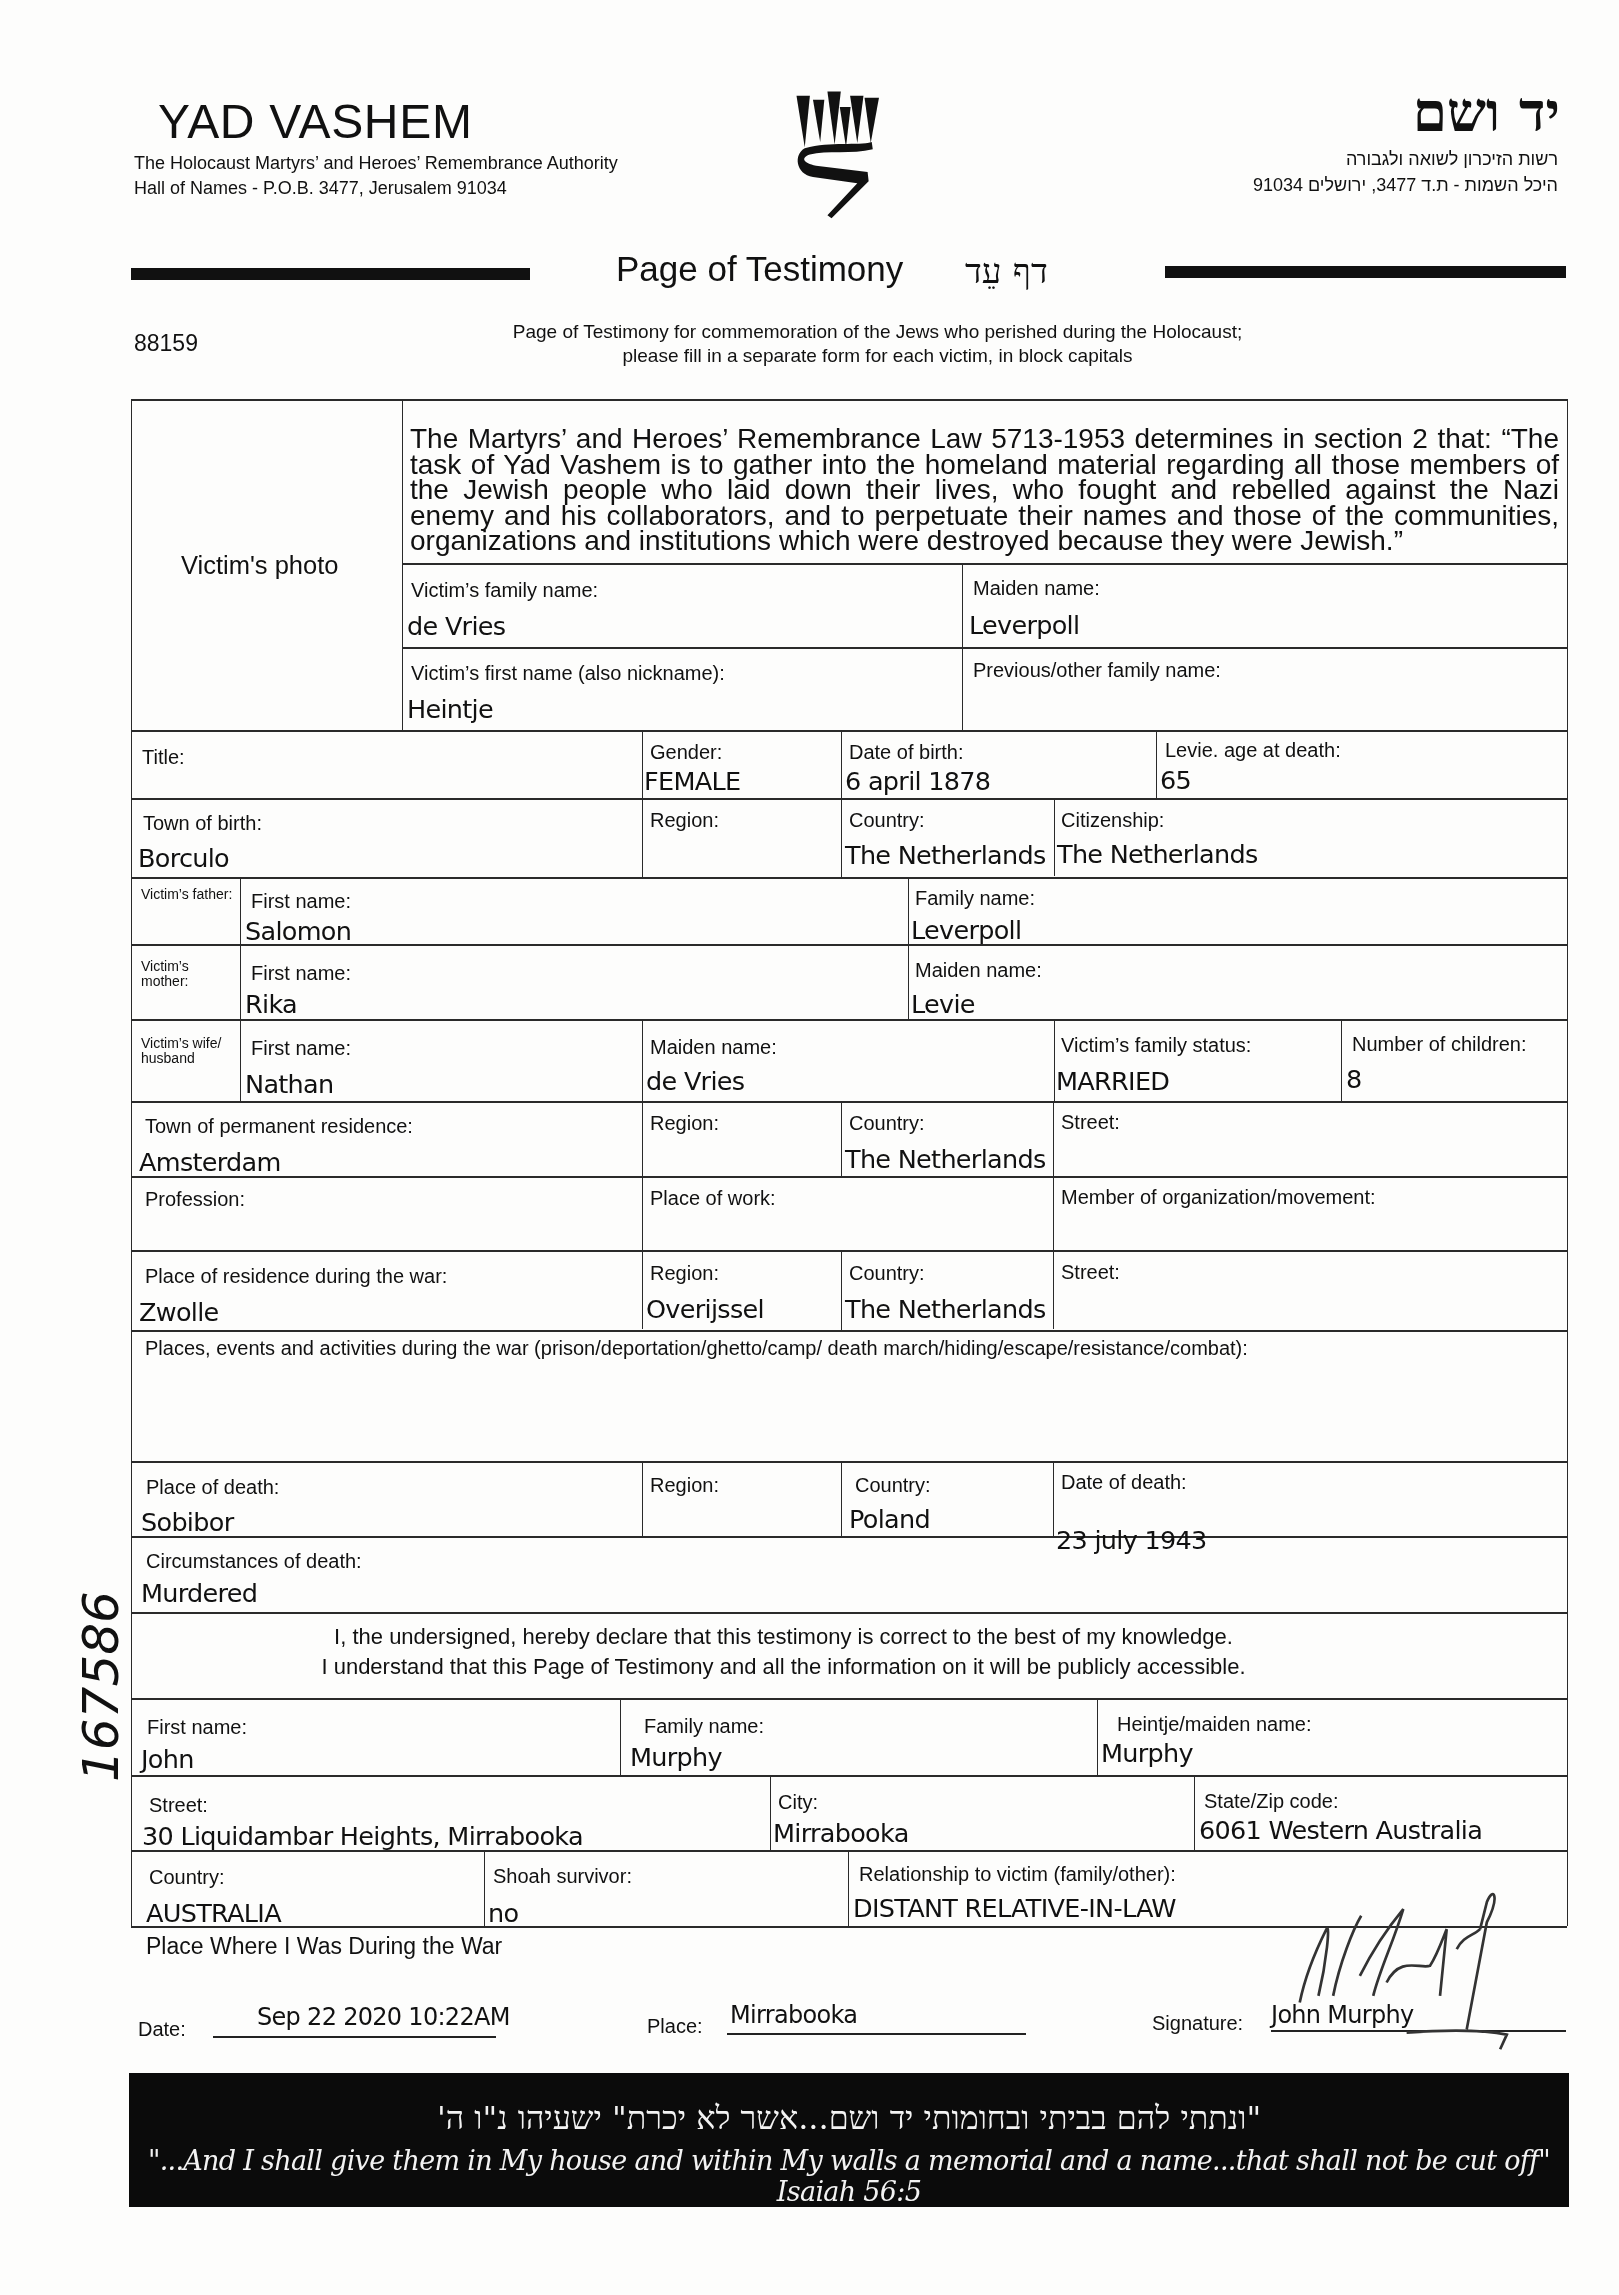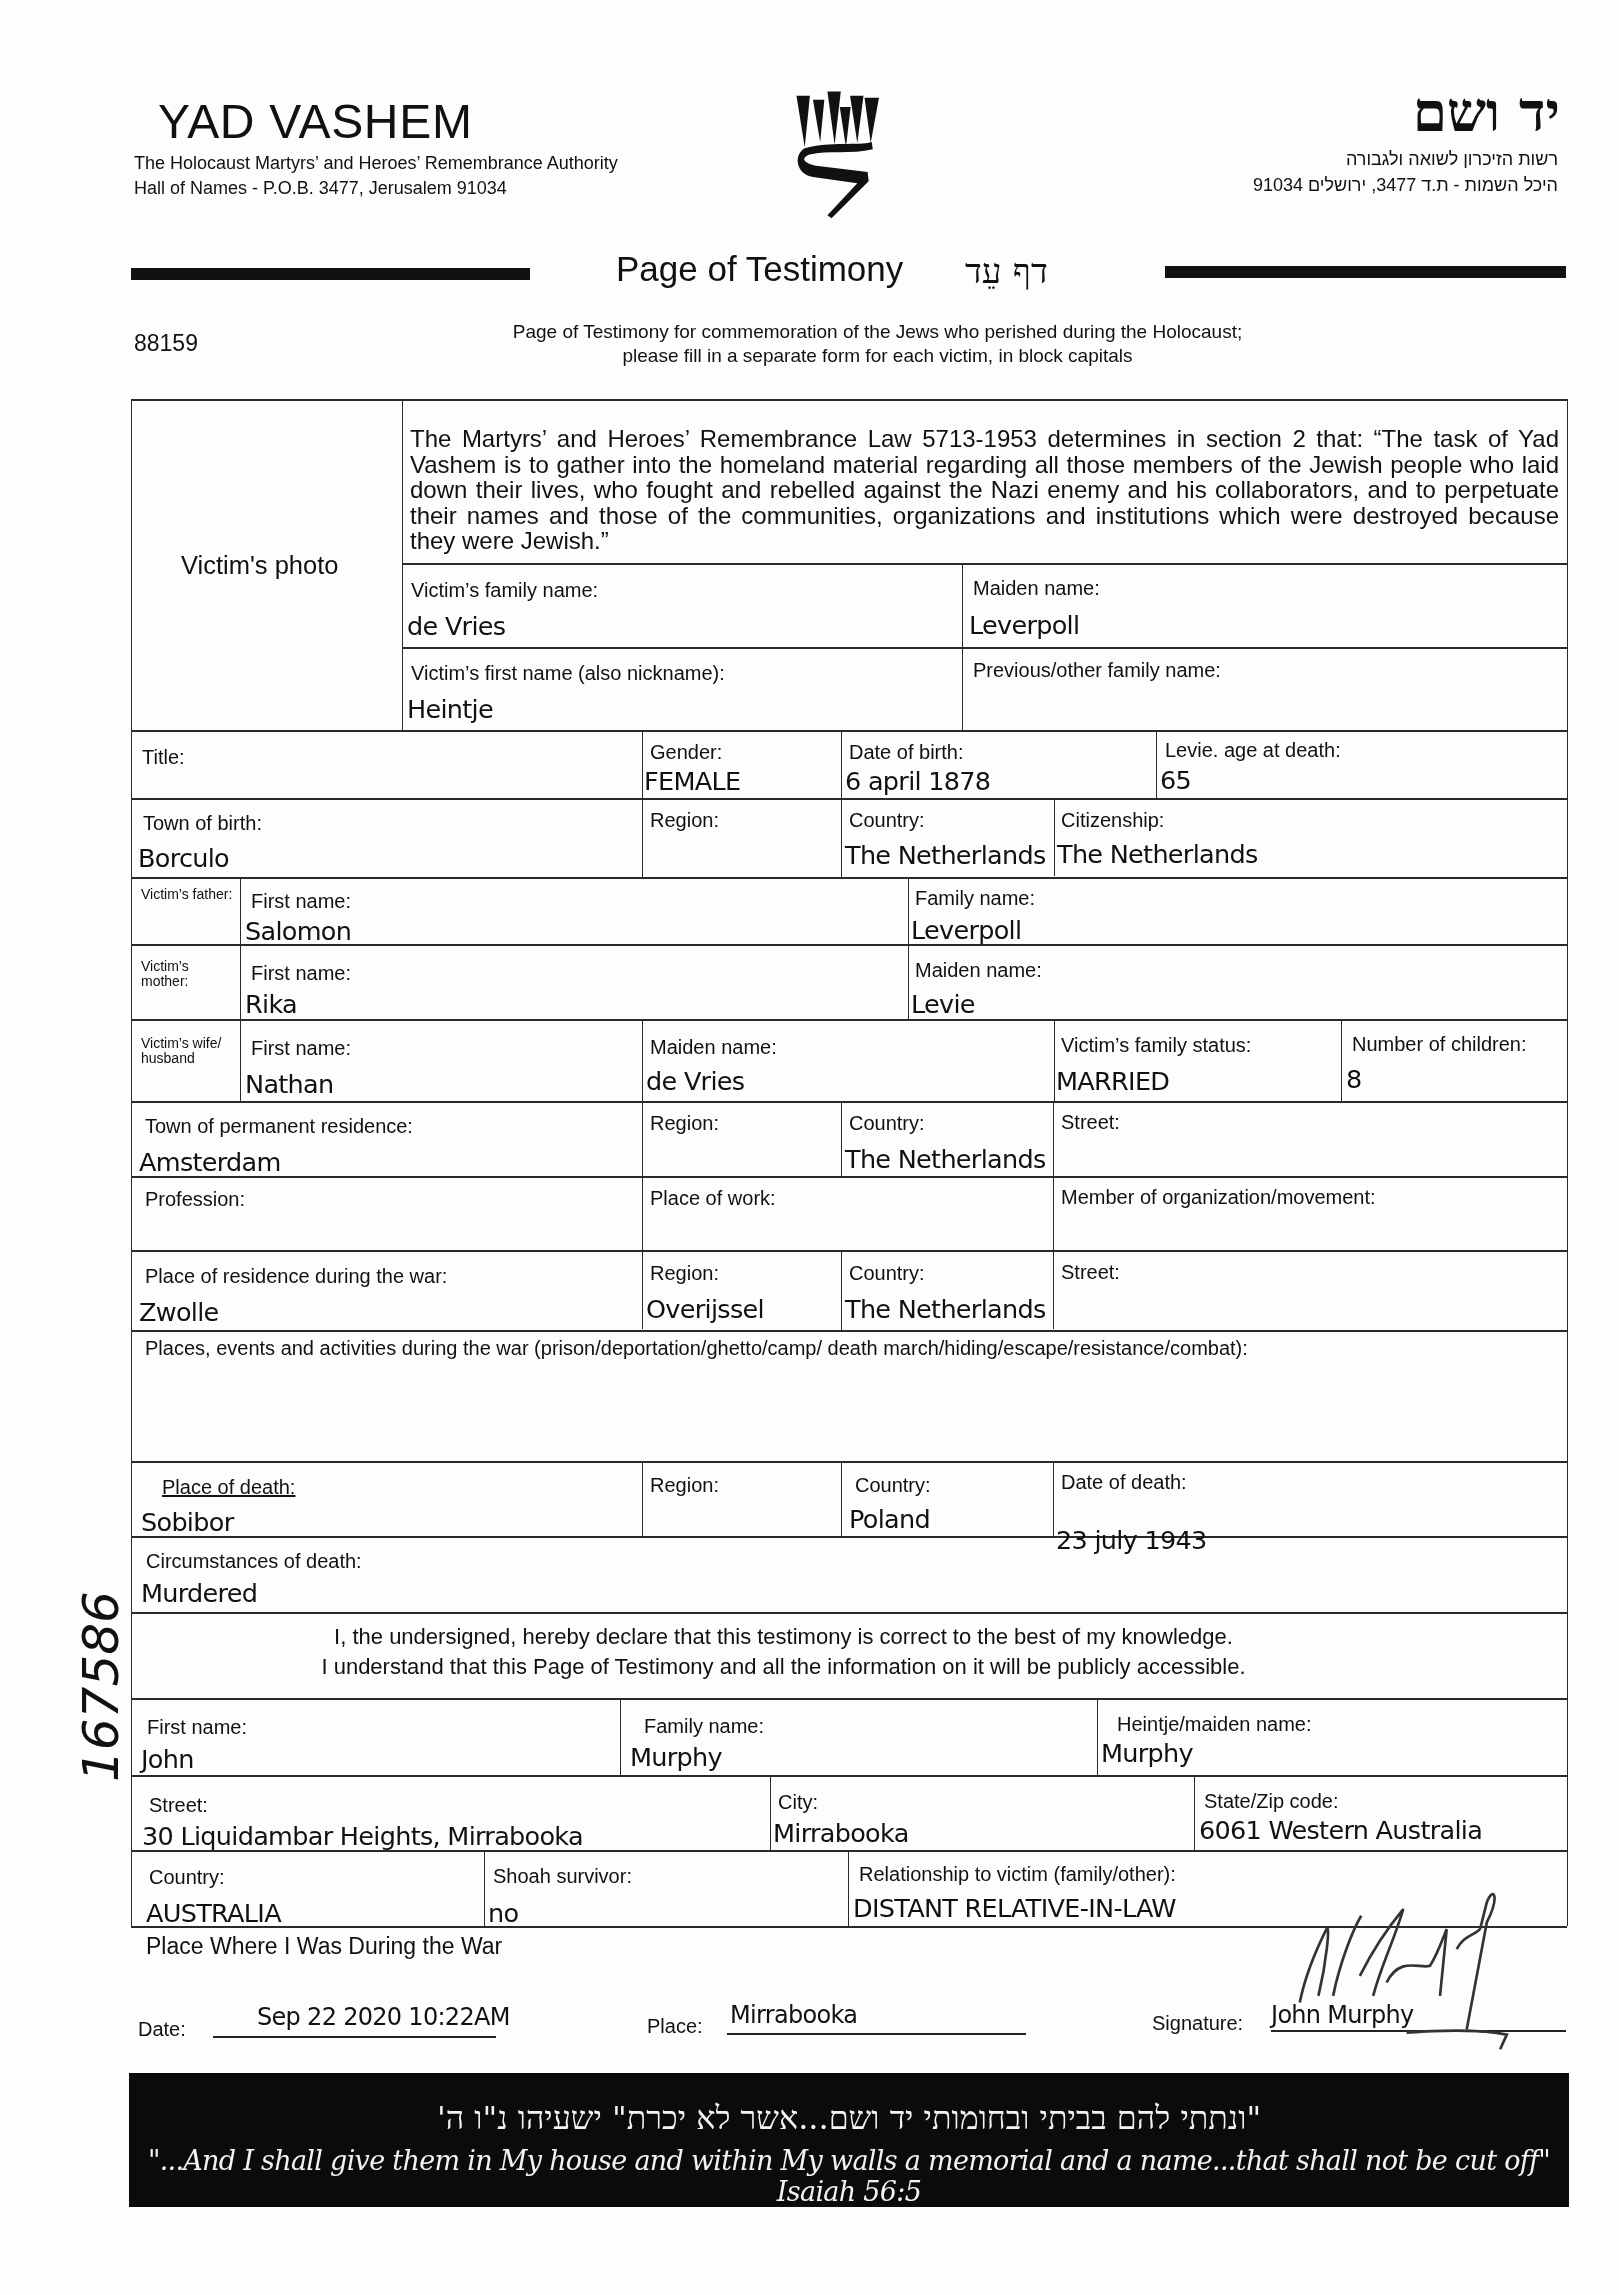--- a/index.html
+++ b/index.html
@@ -17,21 +17,21 @@
   .title { left: 616px; top: 249px; font-size: 35px; }
   .title-he { left: 965px; top: 251px; font-size: 35px; font-family: "DejaVu Serif", serif; direction: rtl; }
   .form-id { left: 134px; top: 330px; font-size: 23px; }
   .intro { left: 375px; width: 1005px; text-align: center; font-size: 19px; line-height: 24px; top: 320px; }
   .line { background: #2a2a2a; }
   .hl { height: 2px; }
   .vl { width: 1.3px; }
   .lbl { font-size: 20px; font-family: "Liberation Sans", sans-serif; }
   .sm { font-size: 14px; line-height: 15.4px; }
   .val { font-size: 25.5px; font-family: "DejaVu Sans", sans-serif; letter-spacing: -0.7px; }
-  .law { left: 410px; top: 426px; width: 1149px; font-size: 24px; line-height: 25.5px; text-align: justify; }
+  .law { left: 410px; top: 426px; width: 1149px; font-size: 28px; line-height: 25.5px; text-align: justify; }
   .photo-lbl { left: 181px; top: 551px; font-size: 25.5px; }
   .decl { left: 281px; width: 1005px; text-align: center; font-size: 22px; line-height: 29.5px; top: 1622px; }
   .uline { height: 2px; background: #222; }
   .footer { left: 129px; top: 2073px; width: 1440px; height: 134px; background: #0b0b0b; color: #f3f3f3; }
   .foot-he { width: 100%; text-align: center; top: 25.5px; font-size: 32px; font-family: "DejaVu Serif", serif; direction: rtl; }
   .foot-en { width: 100%; text-align: center; top: 72px; font-size: 27px; font-family: "DejaVu Serif", serif; font-style: italic; letter-spacing: -0.7px; }
   .margin-num { left: 72px; top: 1782px; font-size: 50px; transform: rotate(-90deg); transform-origin: left top; font-family: "DejaVu Sans", sans-serif; font-style: italic; font-weight: lighter; }
 </style>
 </head>
 <body>
@@ -174,21 +174,21 @@
     <div class="abs lbl" style="left: 145px; top: 1265px;">Place of residence during the war:</div>
     <div class="abs val" style="left: 139px; top: 1297px; min-width: 134px; min-height: 28px;">Zwolle</div>
     <div class="abs lbl" style="left: 650px; top: 1262px;">Region:</div>
     <div class="abs val" style="left: 646px; top: 1294px; min-width: 134px; min-height: 28px;">Overijssel</div>
     <div class="abs lbl" style="left: 849px; top: 1262px;">Country:</div>
     <div class="abs val" style="left: 845px; top: 1294px; min-width: 134px; min-height: 28px;">The Netherlands</div>
     <div class="abs lbl" style="left: 1061px; top: 1261px;">Street:</div>
     <div class="abs val" style="left: 1056px; top: 1293px; min-width: 134px; min-height: 28px;"></div>
     <div class="abs lbl" style="left: 145px; top: 1337px;">Places, events and activities during the war (prison/deportation/ghetto/camp/ death march/hiding/escape/resistance/combat):</div>
     <div class="abs val" style="left: 139px; top: 1366px; min-width: 134px; min-height: 28px;"></div>
-    <div class="abs lbl" style="left: 162px; top: 1476px; text-decoration: underline;">Place of death:</div>
+    <div class="abs lbl" style="left: 146px; top: 1476px;">Place of death:</div>
     <div class="abs val" style="left: 141px; top: 1507px; min-width: 134px; min-height: 28px;">Sobibor</div>
     <div class="abs lbl" style="left: 650px; top: 1474px;">Region:</div>
     <div class="abs val" style="left: 644px; top: 1504px; min-width: 134px; min-height: 28px;"></div>
     <div class="abs lbl" style="left: 855px; top: 1474px;">Country:</div>
     <div class="abs val" style="left: 849px; top: 1504px; min-width: 134px; min-height: 28px;">Poland</div>
     <div class="abs lbl" style="left: 1061px; top: 1471px;">Date of death:</div>
     <div class="abs val" style="left: 1056px; top: 1503px; min-width: 134px; min-height: 28px; margin-top: 22px;">23 july 1943</div>
     <div class="abs lbl" style="left: 146px; top: 1550px;">Circumstances of death:</div>
     <div class="abs val" style="left: 141px; top: 1578px; min-width: 134px; min-height: 28px;">Murdered</div>
     <div class="abs lbl" style="left: 147px; top: 1716px;">First name:</div>

